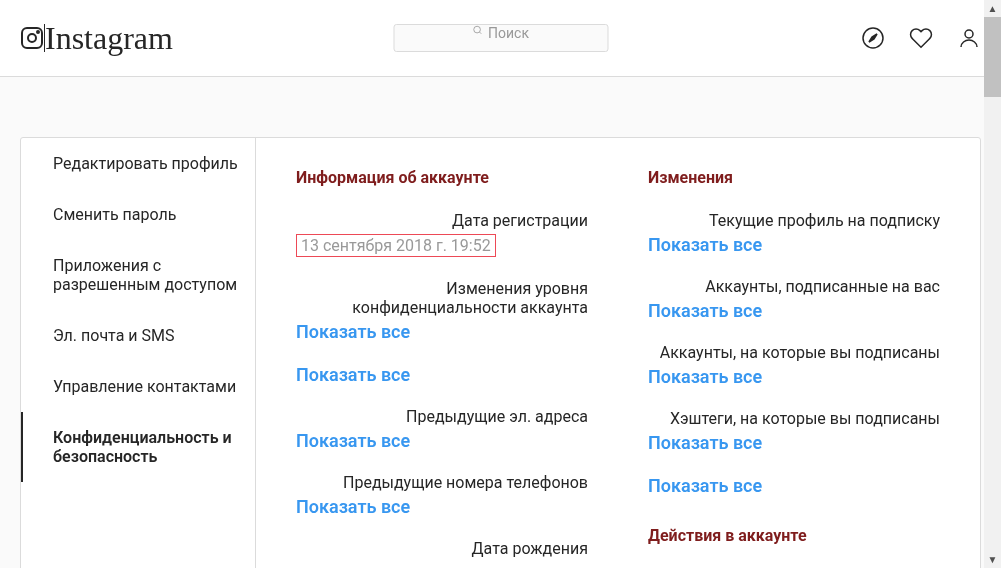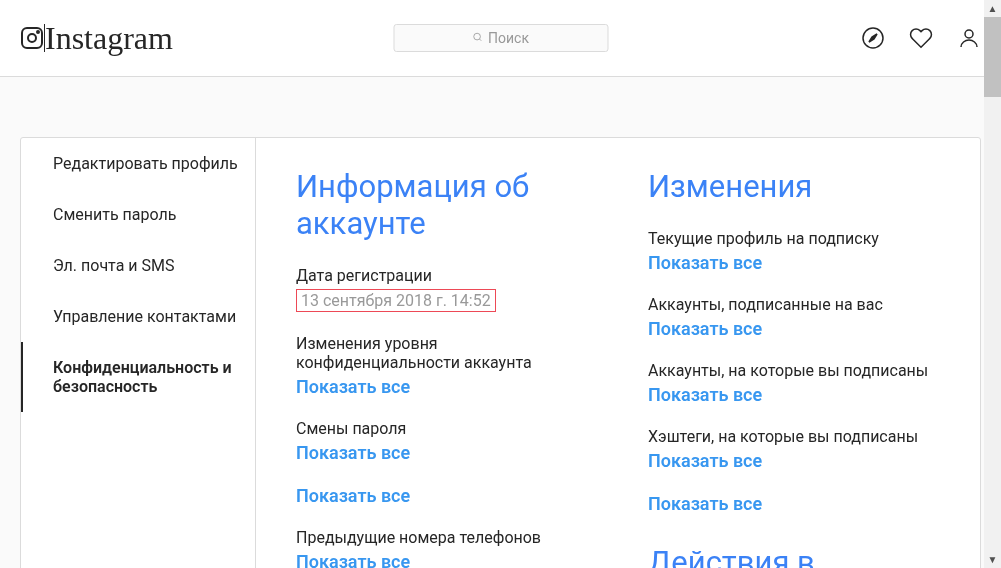--- a/index.html
+++ b/index.html
@@ -47,21 +47,21 @@
     }
     .search-box {
       margin-left: auto;
       margin-right: auto;
       background: #fafafa;
       border: 1px solid #dbdbdb;
       border-radius: 3px;
       width: 215px;
       height: 28px;
       display: flex;
-      align-items: center;
+      align-items: flex-start;
       justify-content: center;
       color: #999;
       font-size: 14px;
       position: absolute;
       left: 50%;
       transform: translateX(-50%);
     }
     .search-icon {
       margin-right: 6px;
       font-size: 11px;
@@ -108,32 +108,33 @@
       padding: 30px 40px;
       display: flex;
       gap: 60px;
       overflow: hidden;
     }
     .col {
       flex: 1;
       min-width: 0;
     }
     h2 {
-      font-size: 31px;
-      font-weight: 400;
+      font-size: 16px;
+      font-weight: 700;
       margin-bottom: 24px;
-      color: #3b82f6;
+      color: #7f1d1d;
     }
     .info-block {
       margin-bottom: 22px;
     }
     .info-label {
       font-size: 16px;
       color: #262626;
       margin-bottom: 4px;
+      text-align: right;
     }
     .info-value {
       font-size: 16px;
       color: #999;
     }
     .info-value.highlighted {
       border: 1px solid #ed4956;
       padding: 1px 4px;
       display: inline-block;
     }
@@ -212,45 +213,46 @@
           <path d="M4 21c0-4 4-7 8-7s8 3 8 7"></path>
         </svg>
     </div>
   </div>
 </div>
 
 <div class="settings-container">
   <div class="sidebar">
     <div class="sidebar-item">Редактировать профиль</div>
     <div class="sidebar-item">Сменить пароль</div>
+    <div class="sidebar-item">Приложения с разрешенным доступом</div>
     <div class="sidebar-item">Эл. почта и SMS</div>
     <div class="sidebar-item">Управление контактами</div>
     <div class="sidebar-item active">Конфиденциальность и безопасность</div>
   </div>
 
   <div class="main-content">
     <div class="col">
       <h2>Информация об аккаунте</h2>
 
       <div class="info-block">
         <div class="info-label">Дата регистрации</div>
-        <div class="info-value highlighted">13 сентября 2018 г. 14:52</div>
+        <div class="info-value highlighted">13 сентября 2018 г. 19:52</div>
       </div>
 
       <div class="info-block">
         <div class="info-label">Изменения уровня конфиденциальности аккаунта</div>
         <a class="show-all-link">Показать все</a>
       </div>
 
       <div class="info-block">
-        <div class="info-label">Смены пароля</div>
-        <a class="show-all-link">Показать все</a>
-      </div>
-
-      <div class="info-block">
+        <a class="show-all-link">Показать все</a>
+      </div>
+
+      <div class="info-block">
+        <div class="info-label">Предыдущие эл. адреса</div>
         <a class="show-all-link">Показать все</a>
       </div>
 
       <div class="info-block">
         <div class="info-label">Предыдущие номера телефонов</div>
         <a class="show-all-link">Показать все</a>
       </div>
 
       <div class="info-block">
         <div class="info-label">Дата рождения</div>

